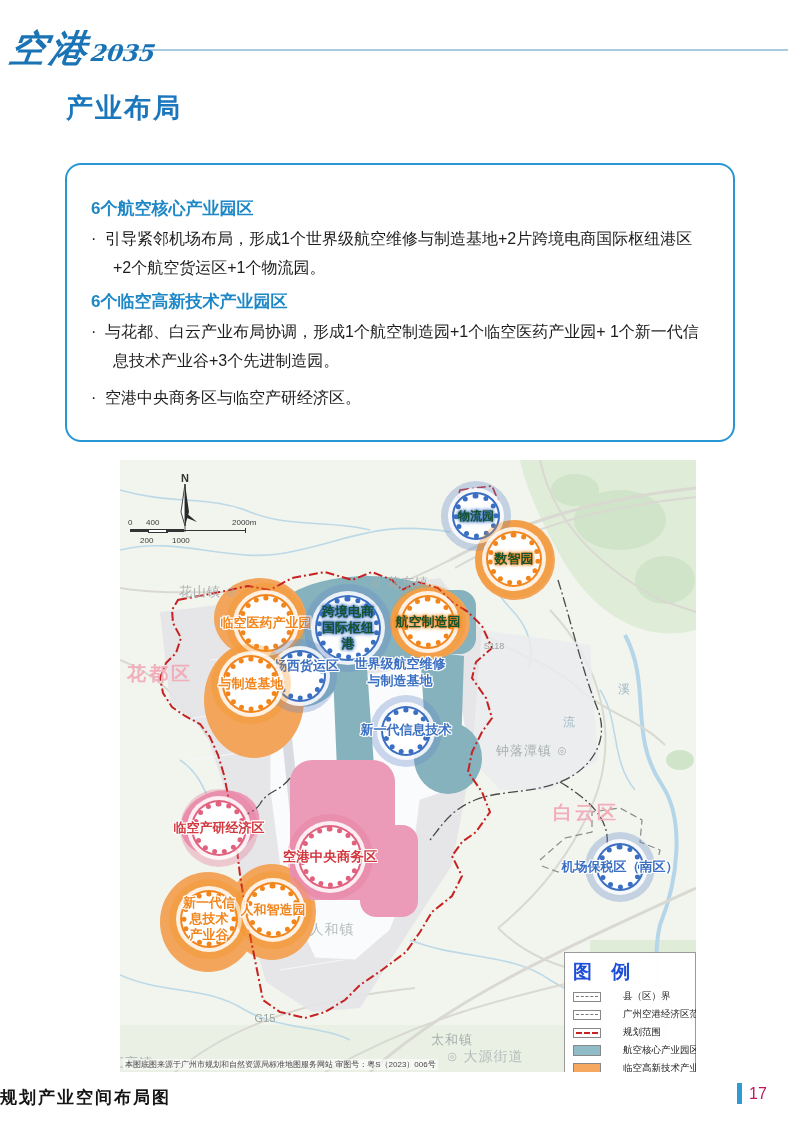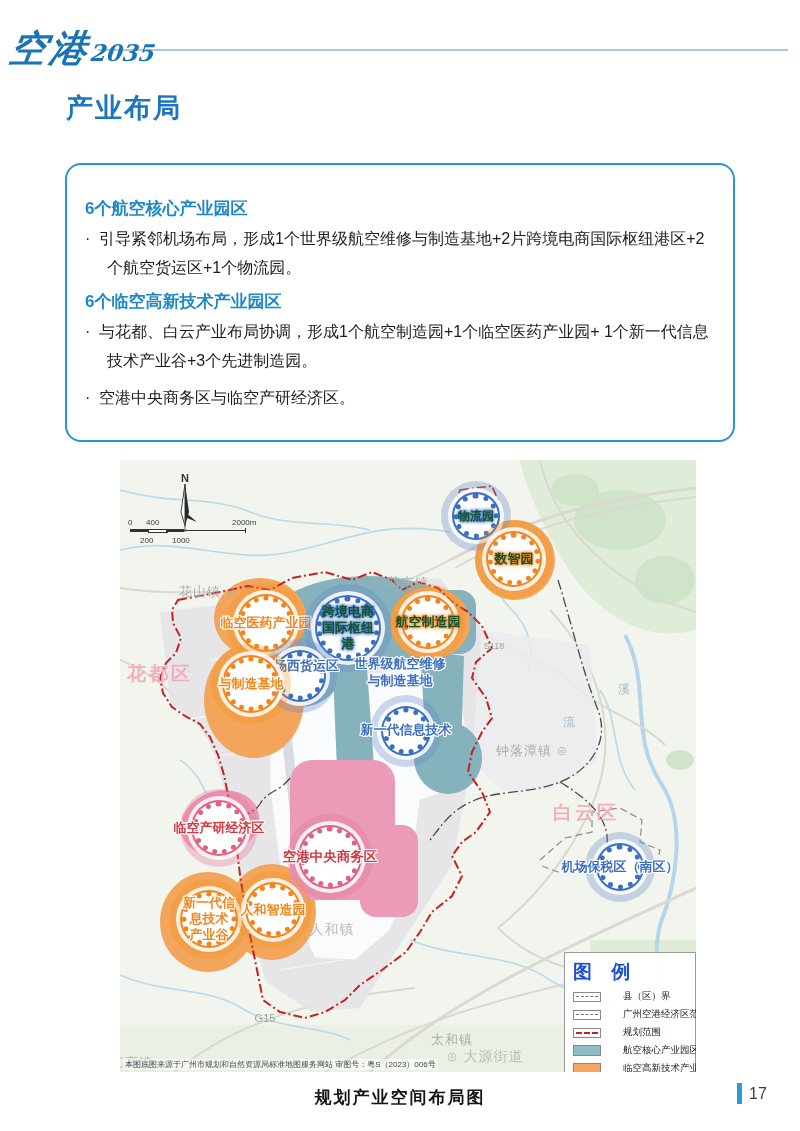--- a/index.html
+++ b/index.html
@@ -13,21 +13,21 @@
   .header-line{position:absolute;left:98px;top:49px;width:690px;height:2px;background:#A9CBE0}
 
   .page-title{position:absolute;left:66px;top:90px;font-size:27px;font-weight:bold;color:#1B76BC;letter-spacing:2px}
 
   .banner{position:absolute;left:62px;top:145px;width:326px;height:37px;background:#2387C8;
           border-radius:12px 16px 16px 10px;color:#fff;font-size:21px;font-weight:bold;
           display:flex;align-items:center;justify-content:center;z-index:3;letter-spacing:1px;
           box-shadow:3px 3px 0 rgba(150,198,226,.9)}
 
   .info-box{position:absolute;left:65px;top:163px;width:670px;height:279px;border:2px solid #2796D2;
-            border-radius:16px;background:#fff;box-sizing:border-box;padding:32px 24px 0 18px;z-index:2}
+            border-radius:16px;background:#fff;box-sizing:border-box;padding:32px 24px 0 24px;z-index:2}
   .ib-h{color:#1E88C7;font-size:17px;font-weight:bold;margin:8px 0 4px}
   .ib-h.first{margin-top:0}
   .ib-p{font-size:16px;line-height:29px;margin:2px 0 8px;padding-left:22px;text-indent:-22px;color:#1c1c1c}
   .ib-p .blt{display:inline-block;width:14px;text-indent:0}
   .ib-p .bold{font-weight:normal}
 
   
   .map{position:absolute;left:120px;top:460px;width:576px;height:612px;background:#f1f5ee;overflow:hidden}
   .map svg.base{position:absolute;left:0;top:0}
 
@@ -62,23 +62,23 @@
   .lrow{display:flex;align-items:center;gap:22px;margin:5px 0}
   .ls{width:28px;height:10px;border:1px solid #888;background:#fff;position:relative;flex:none;box-sizing:border-box}
   .ls i{position:absolute;left:2px;right:2px;top:3px;border-top:1px dashed #777}
   .ls.red i{border-top:2px dashed #C62222}
   .fs{width:28px;height:11px;border:1px solid #888;flex:none;box-sizing:border-box}
   .ltext{font-size:9.5px;color:#222;white-space:nowrap}
 
   .source-note{position:absolute;left:3px;bottom:2px;font-size:8px;color:#4a4a4a;z-index:6;white-space:nowrap;background:rgba(255,255,255,.55);padding:0 2px}
 
   
-  .caption{position:absolute;left:0;right:0;top:1086px;text-align:center;font-size:17px;font-weight:bold;color:#141414;letter-spacing:2px}
+  .caption{position:absolute;left:0;right:0;top:1086px;font-size:17px;font-weight:bold;color:#141414;letter-spacing:2px}
   .pagebar{position:absolute;left:737px;top:1083px;width:5px;height:21px;background:#2E9BD5}
-  .pagenum{position:absolute;left:749px;top:1085px;font-size:16px;color:#404040}
+  .pagenum{position:absolute;left:749px;top:1085px;font-size:16px;color:#be185d}
 </style>
 </head>
 <body>
 
 <div class="page">
 
   <div class="logo">
     <span class="cn">空港</span><span class="yr">2035</span>
   </div>
   <div class="header-line"></div>

